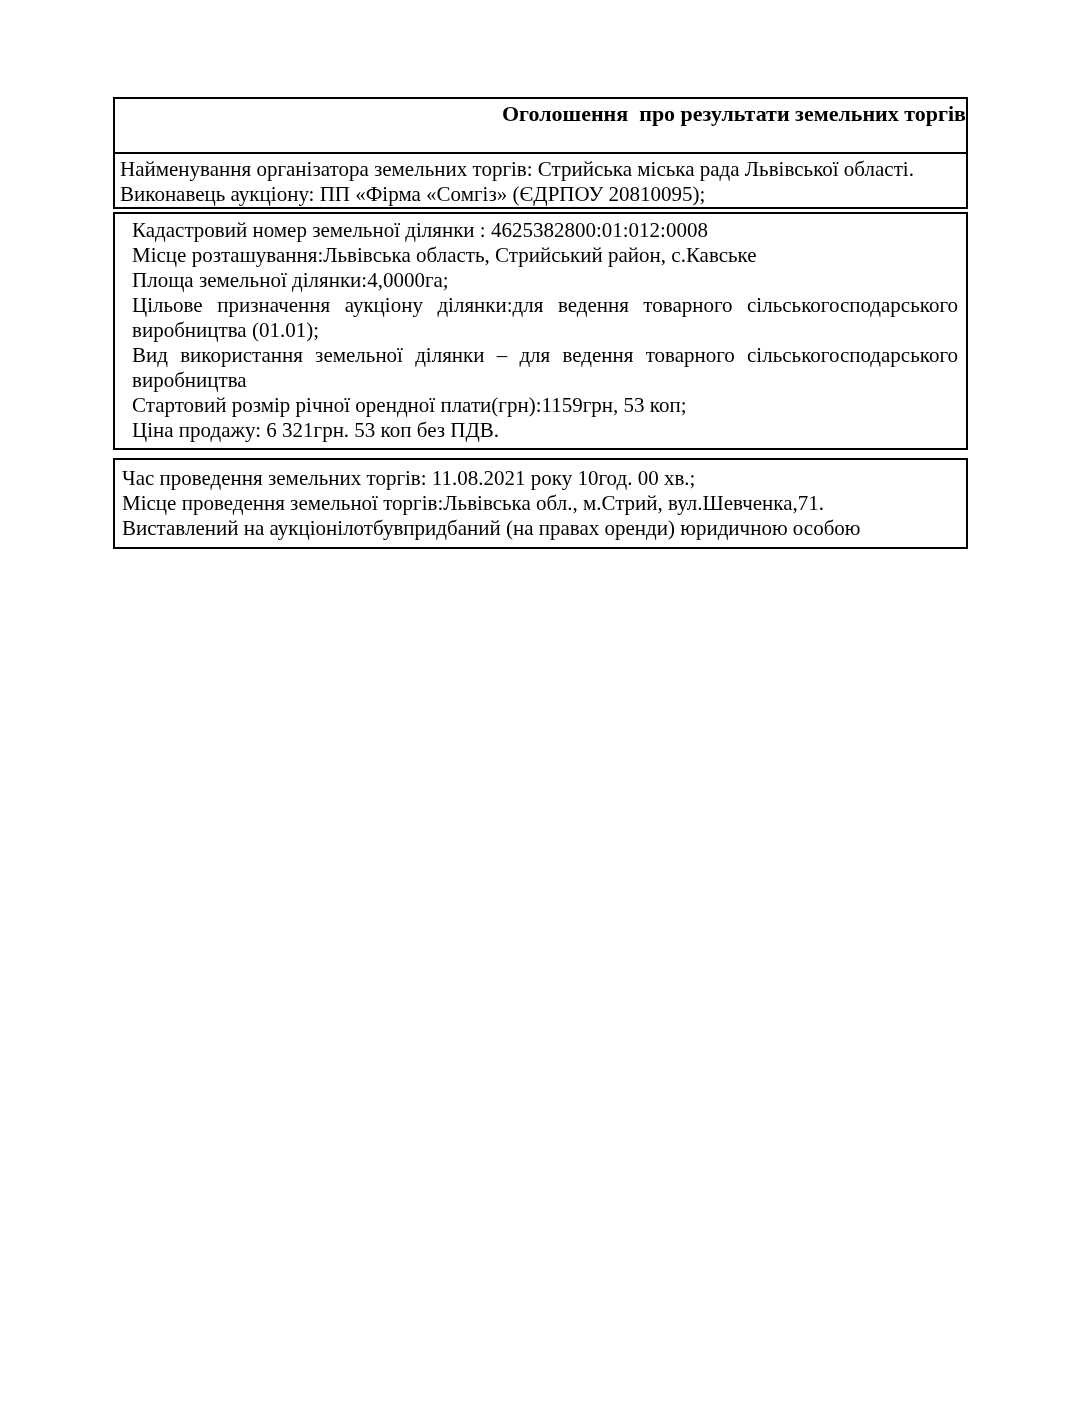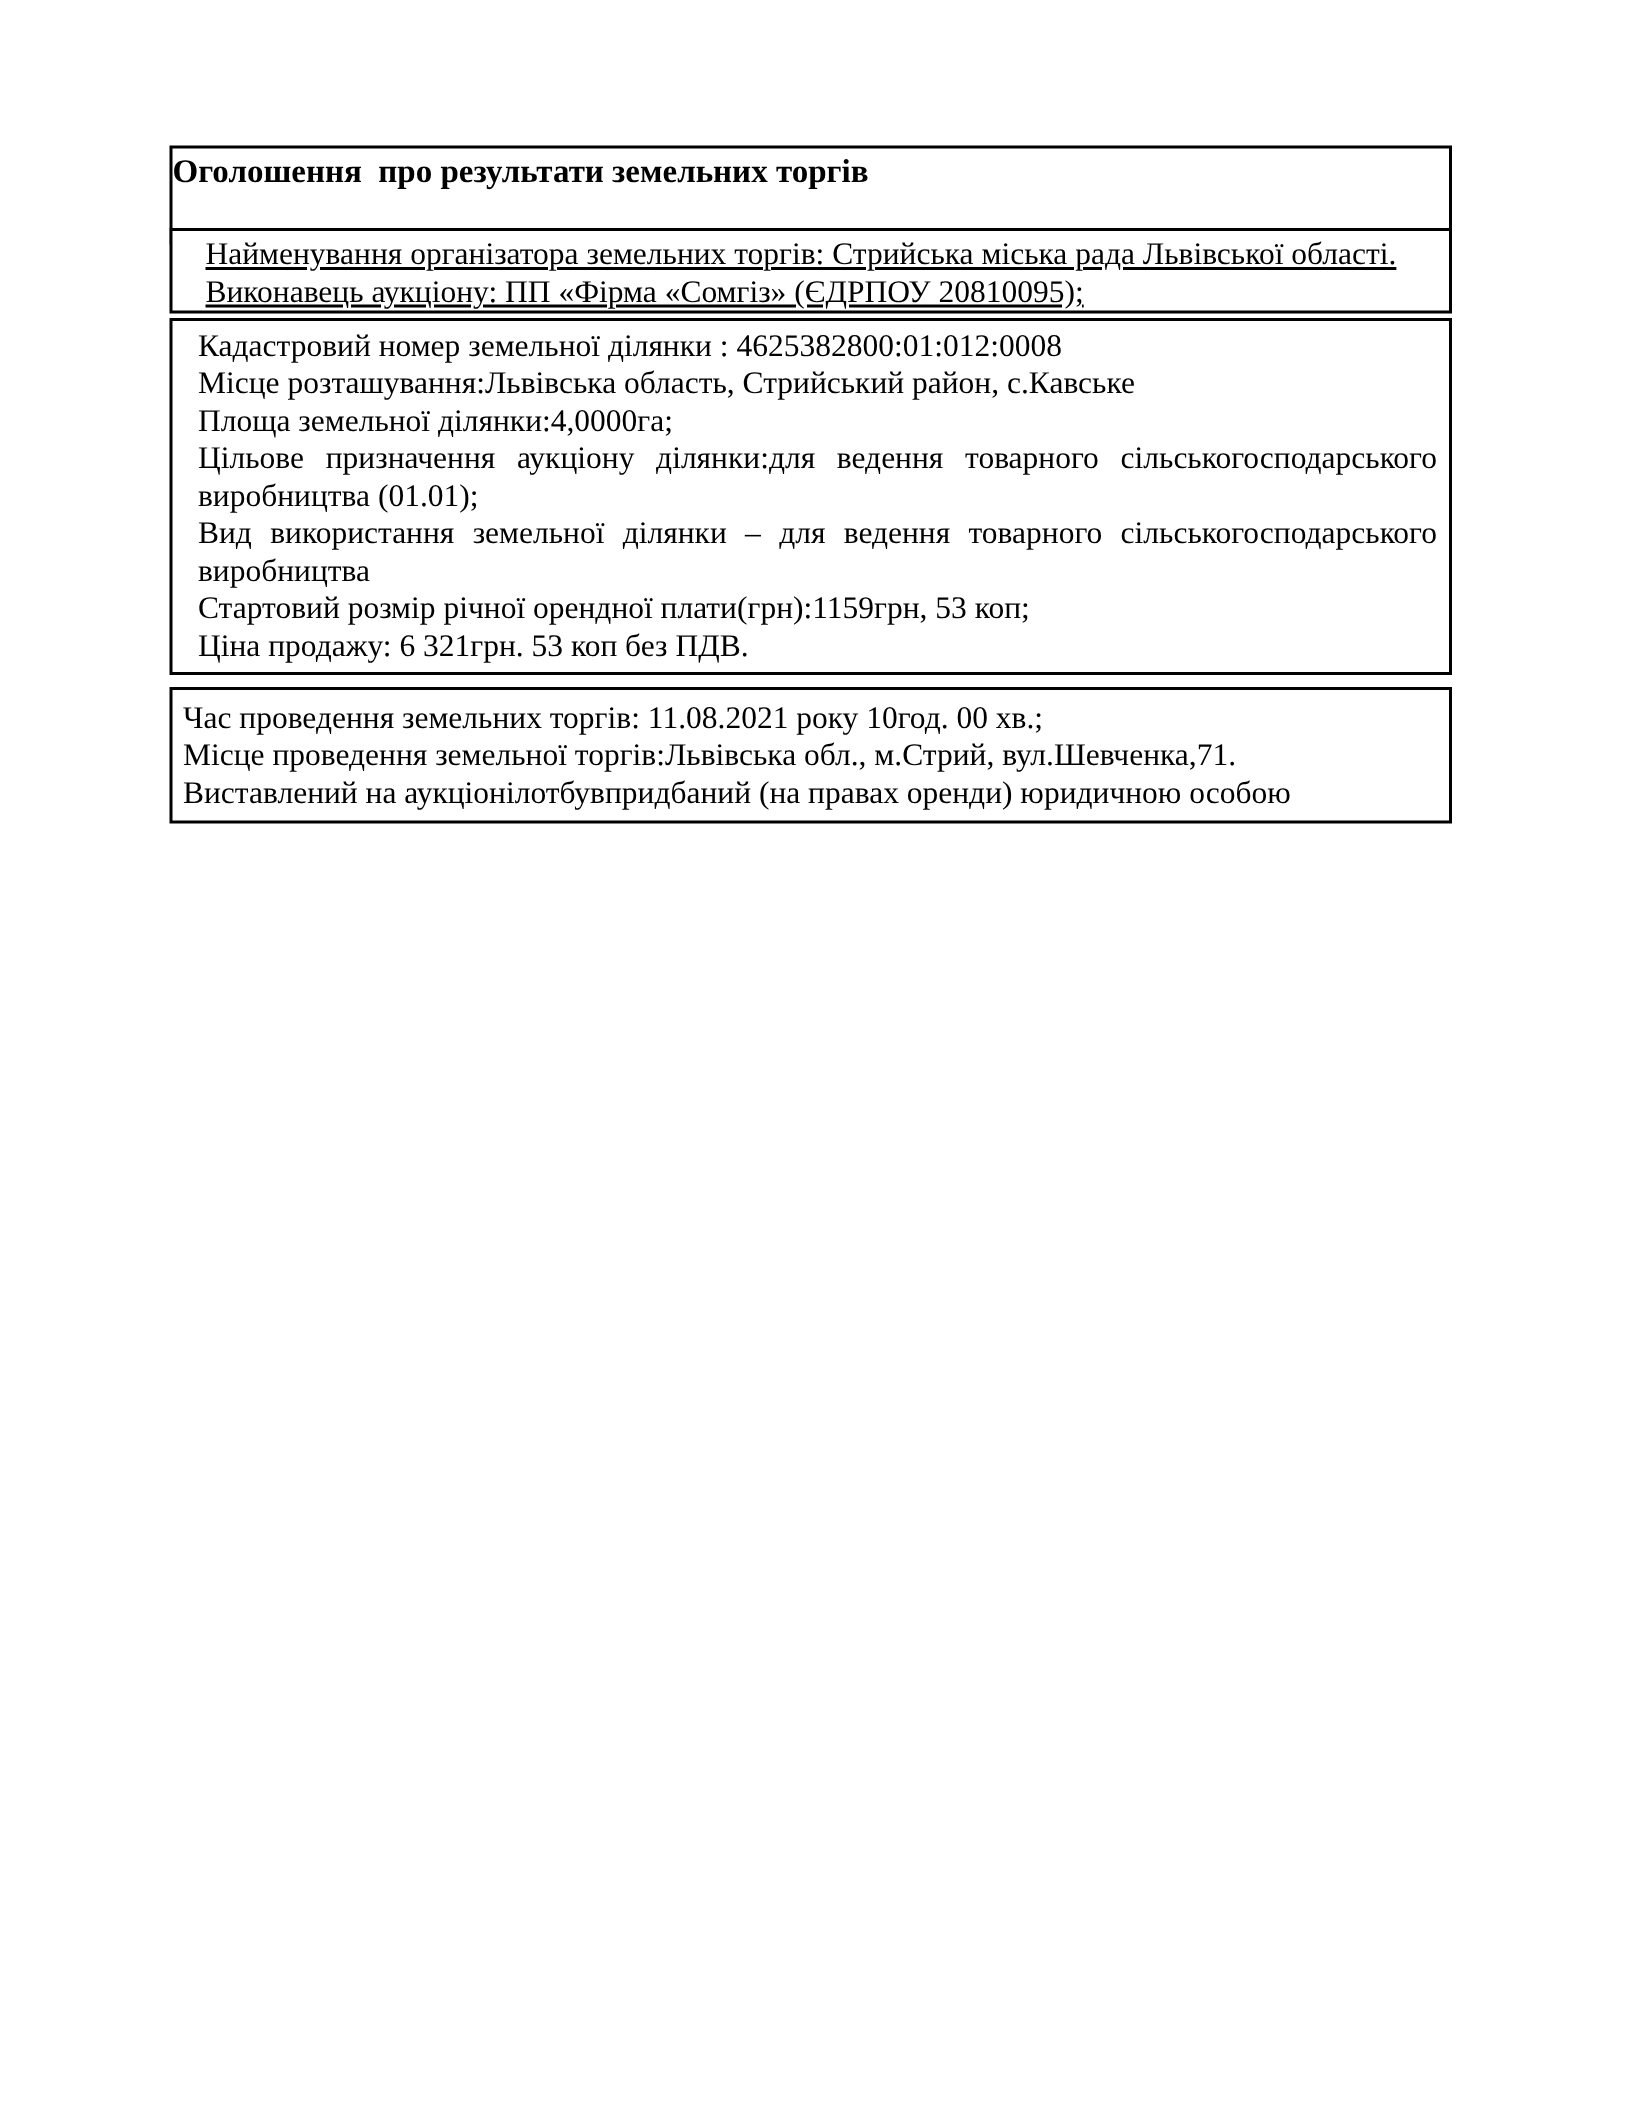--- a/index.html
+++ b/index.html
@@ -21,33 +21,32 @@
     left: 113px;
     width: 855px;
     border: 2px solid #000000;
     box-sizing: border-box;
     background: #ffffff;
   }
   .title-box {
     top: 97px;
     height: 66px;
     padding-top: 2px;
-    text-align: left;
+    text-align: right;
   }
   .doc-title {
     font-weight: bold;
     font-size: 22px;
     line-height: 25px;
     white-space: pre-wrap;
   }
   .org-box {
     top: 152px;
     height: 57px;
-    padding: 3px 8px 0 22px;
-    text-decoration: underline;
+    padding: 3px 8px 0 5px;
   }
   .parcel-box {
     top: 212px;
     height: 238px;
     padding: 4px 8px 0 17px;
   }
   .auction-box {
     top: 458px;
     height: 91px;
     padding: 6px 8px 0 7px;

